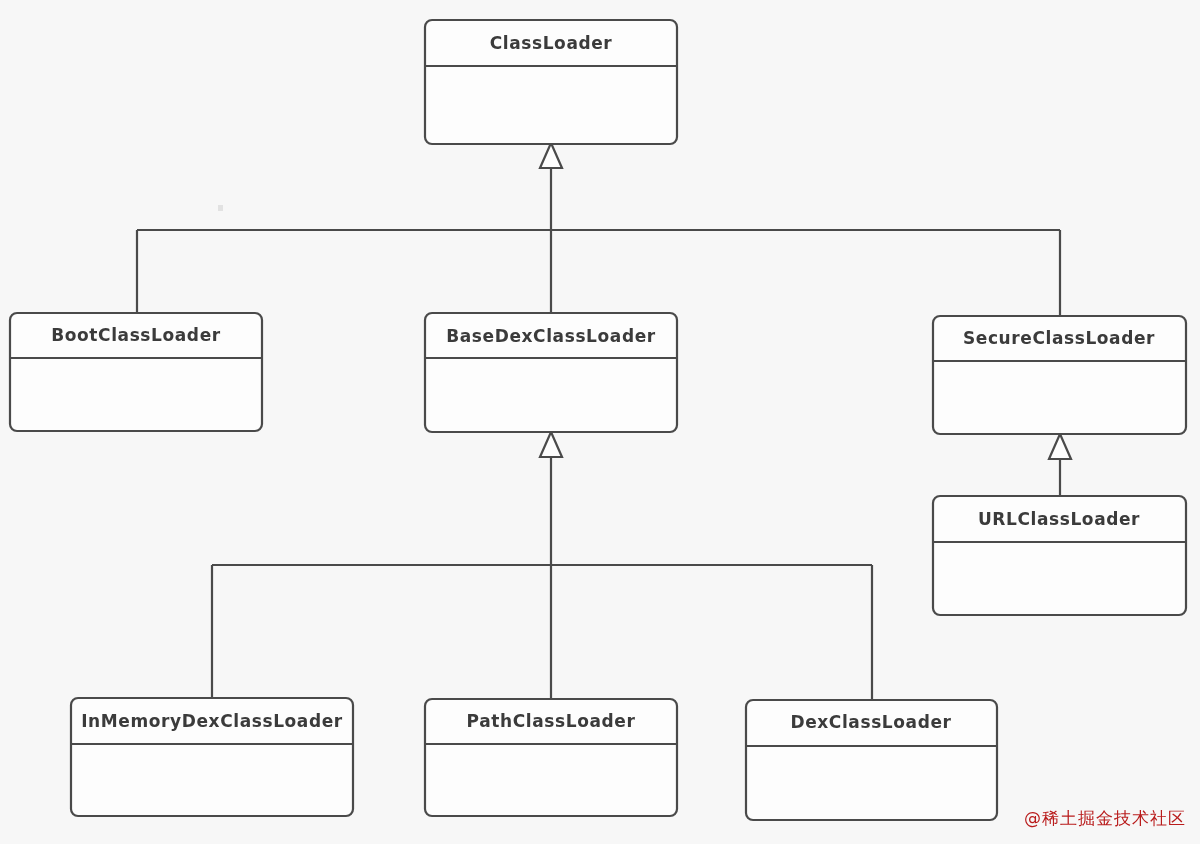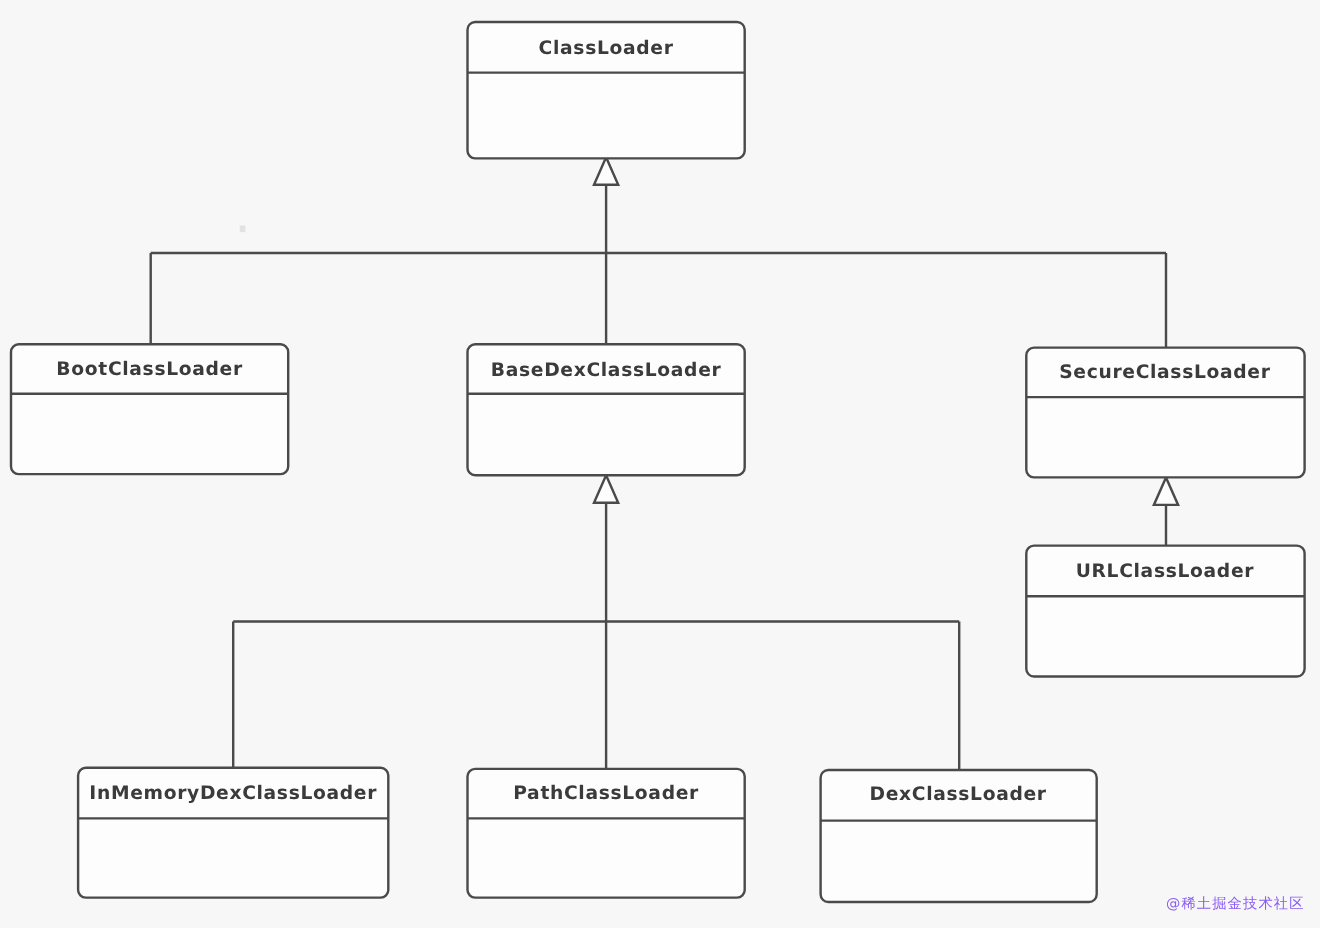--- a/index.html
+++ b/index.html
@@ -48,23 +48,23 @@
   .uml-arrowhead {
     fill: #fdfdfd;
     stroke: #4a4a4a;
     stroke-width: 2.2;
     stroke-linejoin: miter;
   }
   .watermark-text {
     position: absolute;
     right: 14px;
     bottom: 14px;
-    color: #8b5cf6;
+    color: #b91c1c;
     font-family: "DejaVu Sans", sans-serif;
-    font-size: 13px;
+    font-size: 17px;
     letter-spacing: 1px;
     white-space: nowrap;
     user-select: none;
   }
   .artifact-dot {
     position: absolute;
     left: 218px;
     top: 205px;
     width: 5px;
     height: 6px;

